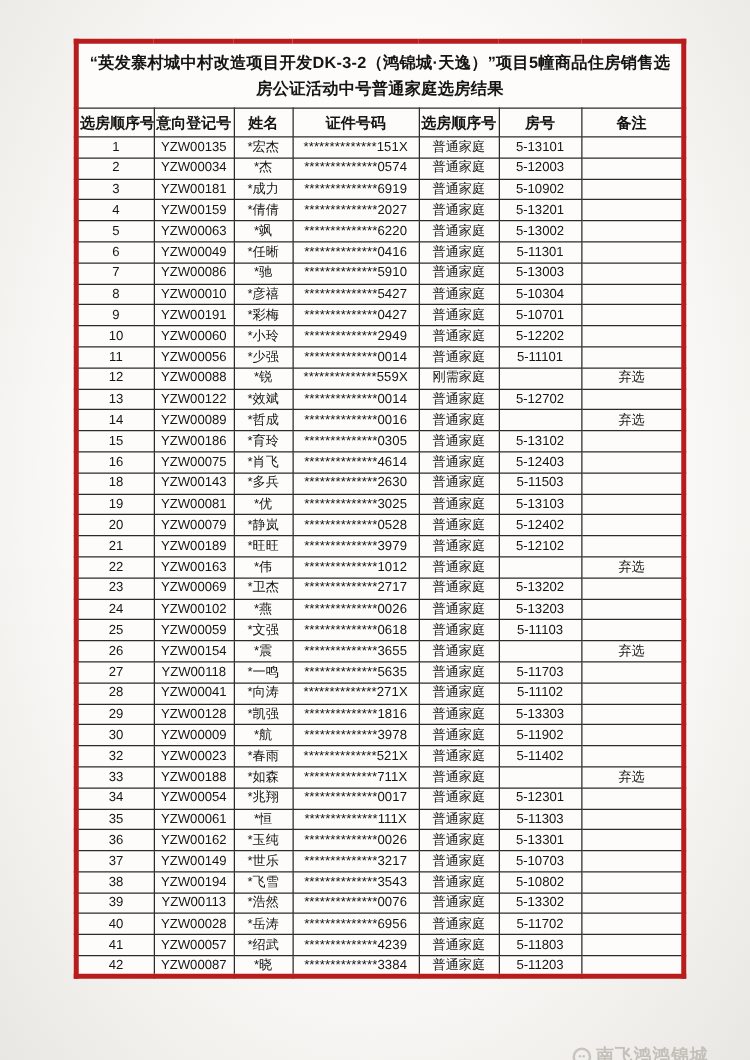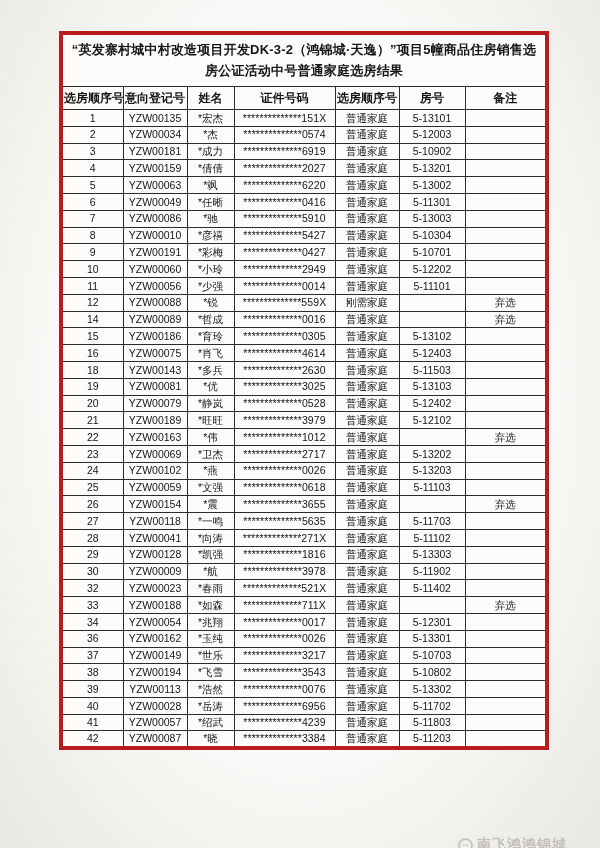--- a/index.html
+++ b/index.html
@@ -189,20 +189,29 @@
         <tr>
           <td class="c-seq">12</td>
           <td class="c-reg">YZW00088</td>
           <td class="c-name">*锐</td>
           <td class="c-id">**************559X</td>
           <td class="c-group">刚需家庭</td>
           <td class="c-room"></td>
           <td class="c-note">弃选</td>
         </tr>
         <tr>
+          <td class="c-seq">13</td>
+          <td class="c-reg">YZW00122</td>
+          <td class="c-name">*效斌</td>
+          <td class="c-id">**************0014</td>
+          <td class="c-group">普通家庭</td>
+          <td class="c-room">5-12702</td>
+          <td class="c-note"></td>
+        </tr>
+        <tr>
           <td class="c-seq">14</td>
           <td class="c-reg">YZW00089</td>
           <td class="c-name">*哲成</td>
           <td class="c-id">**************0016</td>
           <td class="c-group">普通家庭</td>
           <td class="c-room"></td>
           <td class="c-note">弃选</td>
         </tr>
         <tr>
           <td class="c-seq">15</td>
@@ -357,20 +366,29 @@
           <td class="c-room"></td>
           <td class="c-note">弃选</td>
         </tr>
         <tr>
           <td class="c-seq">34</td>
           <td class="c-reg">YZW00054</td>
           <td class="c-name">*兆翔</td>
           <td class="c-id">**************0017</td>
           <td class="c-group">普通家庭</td>
           <td class="c-room">5-12301</td>
+          <td class="c-note"></td>
+        </tr>
+        <tr>
+          <td class="c-seq">35</td>
+          <td class="c-reg">YZW00061</td>
+          <td class="c-name">*恒</td>
+          <td class="c-id">**************111X</td>
+          <td class="c-group">普通家庭</td>
+          <td class="c-room">5-11303</td>
           <td class="c-note"></td>
         </tr>
         <tr>
           <td class="c-seq">36</td>
           <td class="c-reg">YZW00162</td>
           <td class="c-name">*玉纯</td>
           <td class="c-id">**************0026</td>
           <td class="c-group">普通家庭</td>
           <td class="c-room">5-13301</td>
           <td class="c-note"></td>

